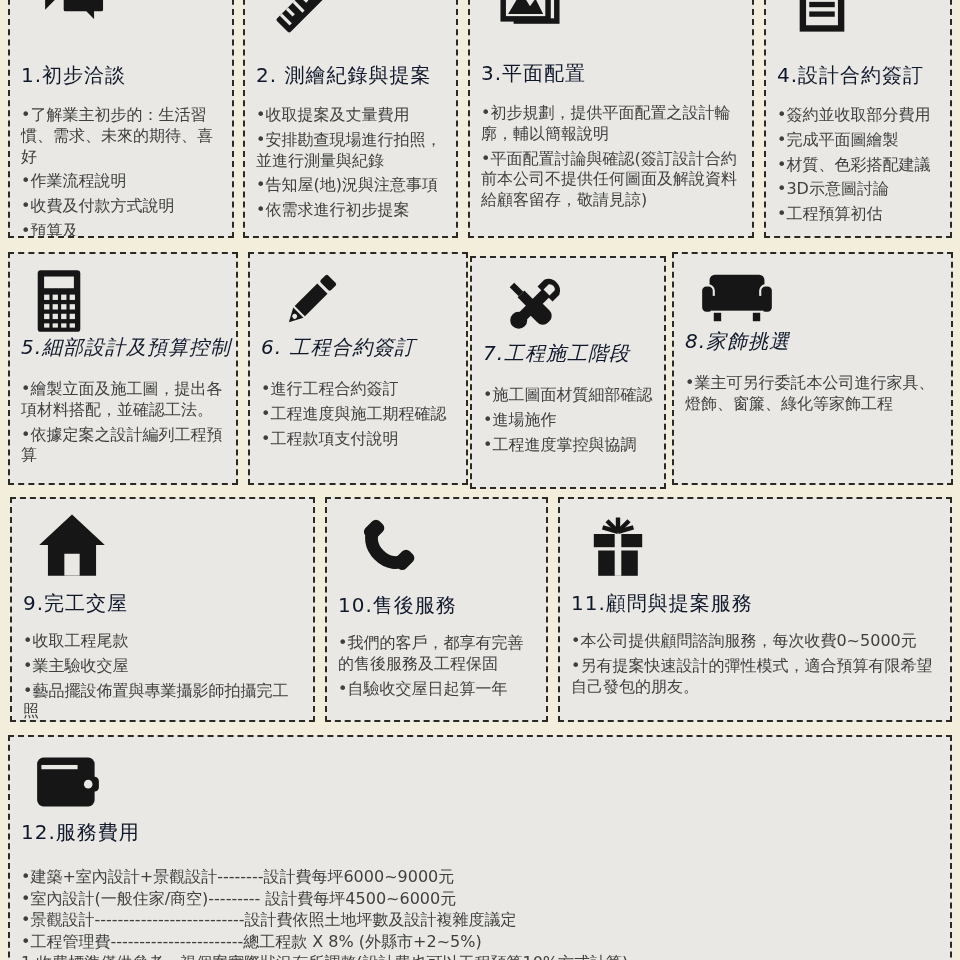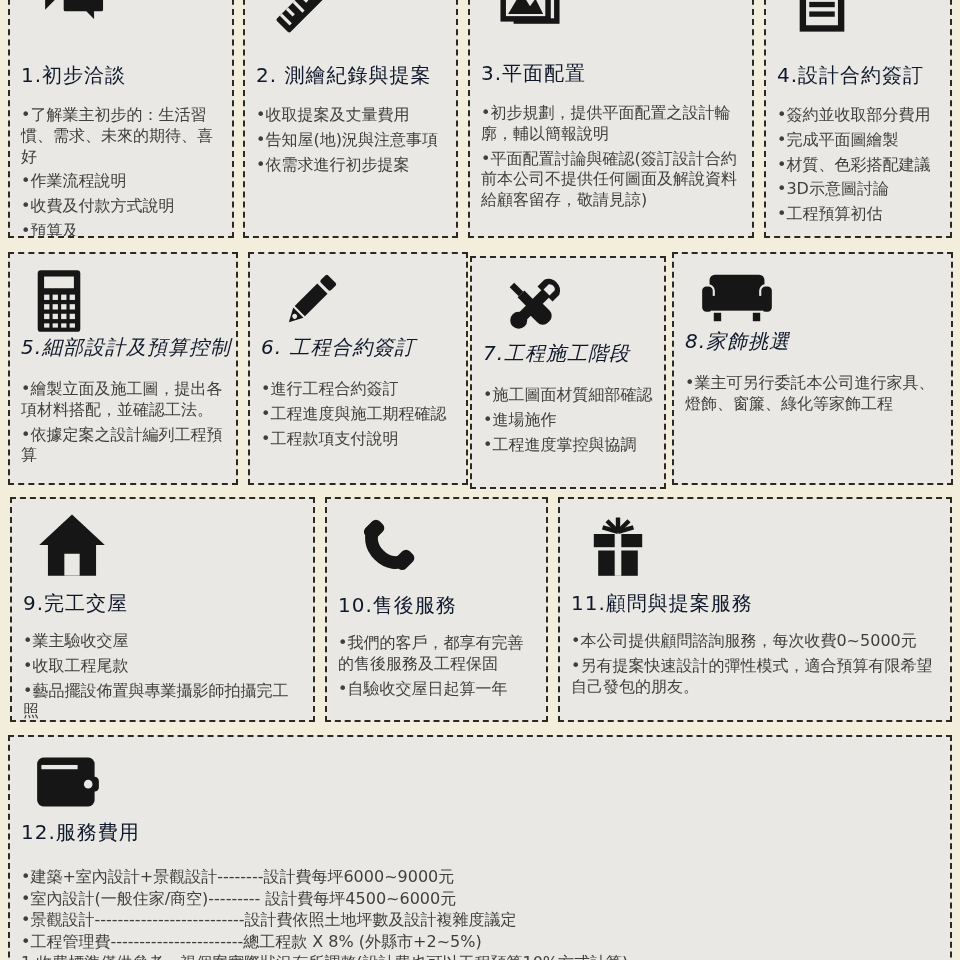--- a/index.html
+++ b/index.html
@@ -86,20 +86,21 @@
           <line x1="23" y1="38" x2="36" y2="38"></line>
           <line x1="23" y1="47" x2="32" y2="47"></line>
           <line x1="23" y1="55" x2="36" y2="55"></line>
         </g>
       </g>
     </svg>
   </span>
   <div class="title">2. 測繪紀錄與提案</div>
   <div class="bullets">
     <div class="bullet">•收取提案及丈量費用</div>
+    <div class="bullet">•安排勘查現場進行拍照，並進行測量與紀錄</div>
     <div class="bullet">•告知屋(地)況與注意事項</div>
     <div class="bullet">•依需求進行初步提案</div>
   </div>
 </div>
 
 <div class="card row1 c3">
   <span class="icon">
     <svg width="70" height="66" viewBox="0 0 64 60">
       <rect x="17" y="9" width="42" height="40" fill="#161616"></rect>
       <rect x="22" y="14" width="32" height="30" fill="#e9e8e4"></rect>
@@ -230,22 +231,22 @@
 
 <div class="card row3 c9">
   <span class="icon">
     <svg width="70" height="66" viewBox="0 0 64 60">
       <path d="M32 2 L62 30 L54 30 L54 58 L10 58 L10 30 L2 30 Z" fill="#161616"></path>
       <rect x="25" y="38" width="14" height="20" fill="#e9e8e4"></rect>
     </svg>
   </span>
   <div class="title">9.完工交屋</div>
   <div class="bullets">
+    <div class="bullet">•收取工程尾款</div>
     <div class="bullet">•業主驗收交屋</div>
-    <div class="bullet">•收取工程尾款</div>
     <div class="bullet">•藝品擺設佈置與專業攝影師拍攝完工照</div>
     <div class="bullet">•交付保固書</div>
   </div>
 </div>
 
 <div class="card row3 c10">
   <span class="icon">
     <svg width="72" height="68" viewBox="0 0 64 64">
       <g transform="rotate(45 32 32)" fill="#161616">
         <rect x="5" y="21" width="14" height="19" rx="5"></rect>

